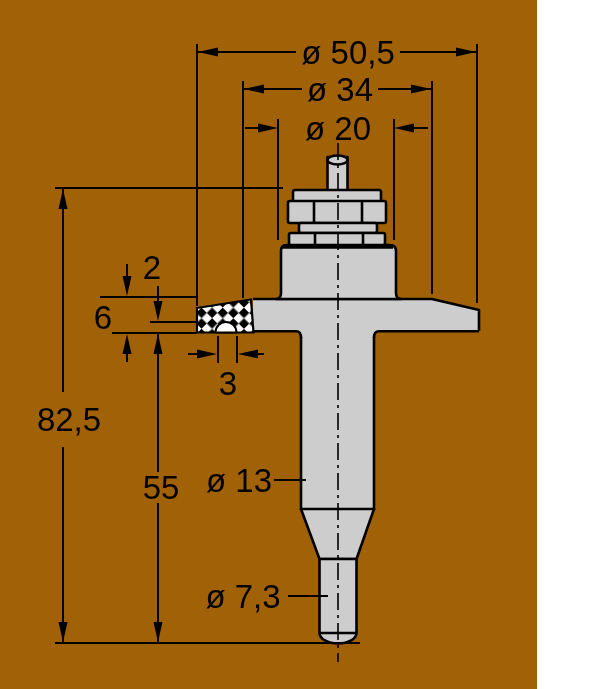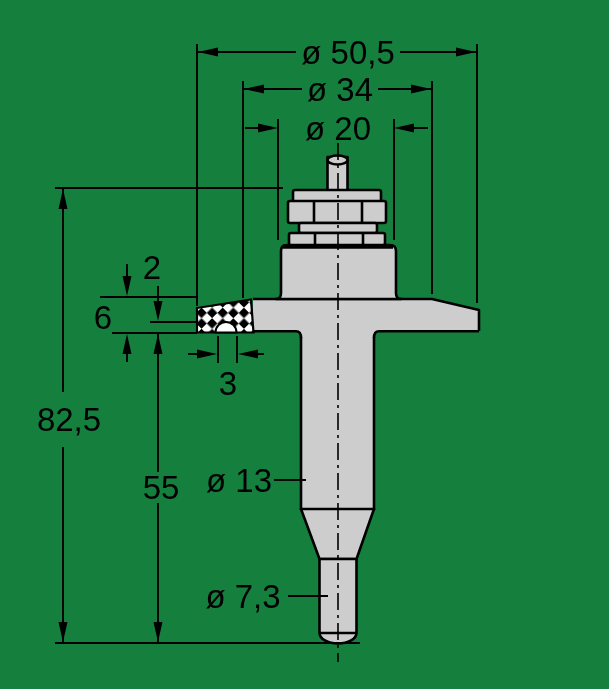--- a/index.html
+++ b/index.html
@@ -2,23 +2,23 @@
 <html><head>
 <meta charset="utf-8">
 <style>
   html, body {
     margin: 0;
     padding: 0;
     background: #ffffff;
   }
   .stage {
     position: relative;
-    width: 609px;
+    width: 537px;
     height: 689px;
-    background: #15803d;
+    background: #a16207;
     overflow: hidden;
   }
   svg text {
     font-family: "Liberation Sans", sans-serif;
     font-size: 33px;
     fill: #000000;
   }
   .part  { fill: #cdcdcd; stroke: #000000; stroke-width: 2.6; stroke-linejoin: round; }
   .fillonly { fill: #cdcdcd; stroke: none; }
   .edge  { fill: none; stroke: #000000; stroke-width: 2.6; stroke-linejoin: round; stroke-linecap: butt; }

